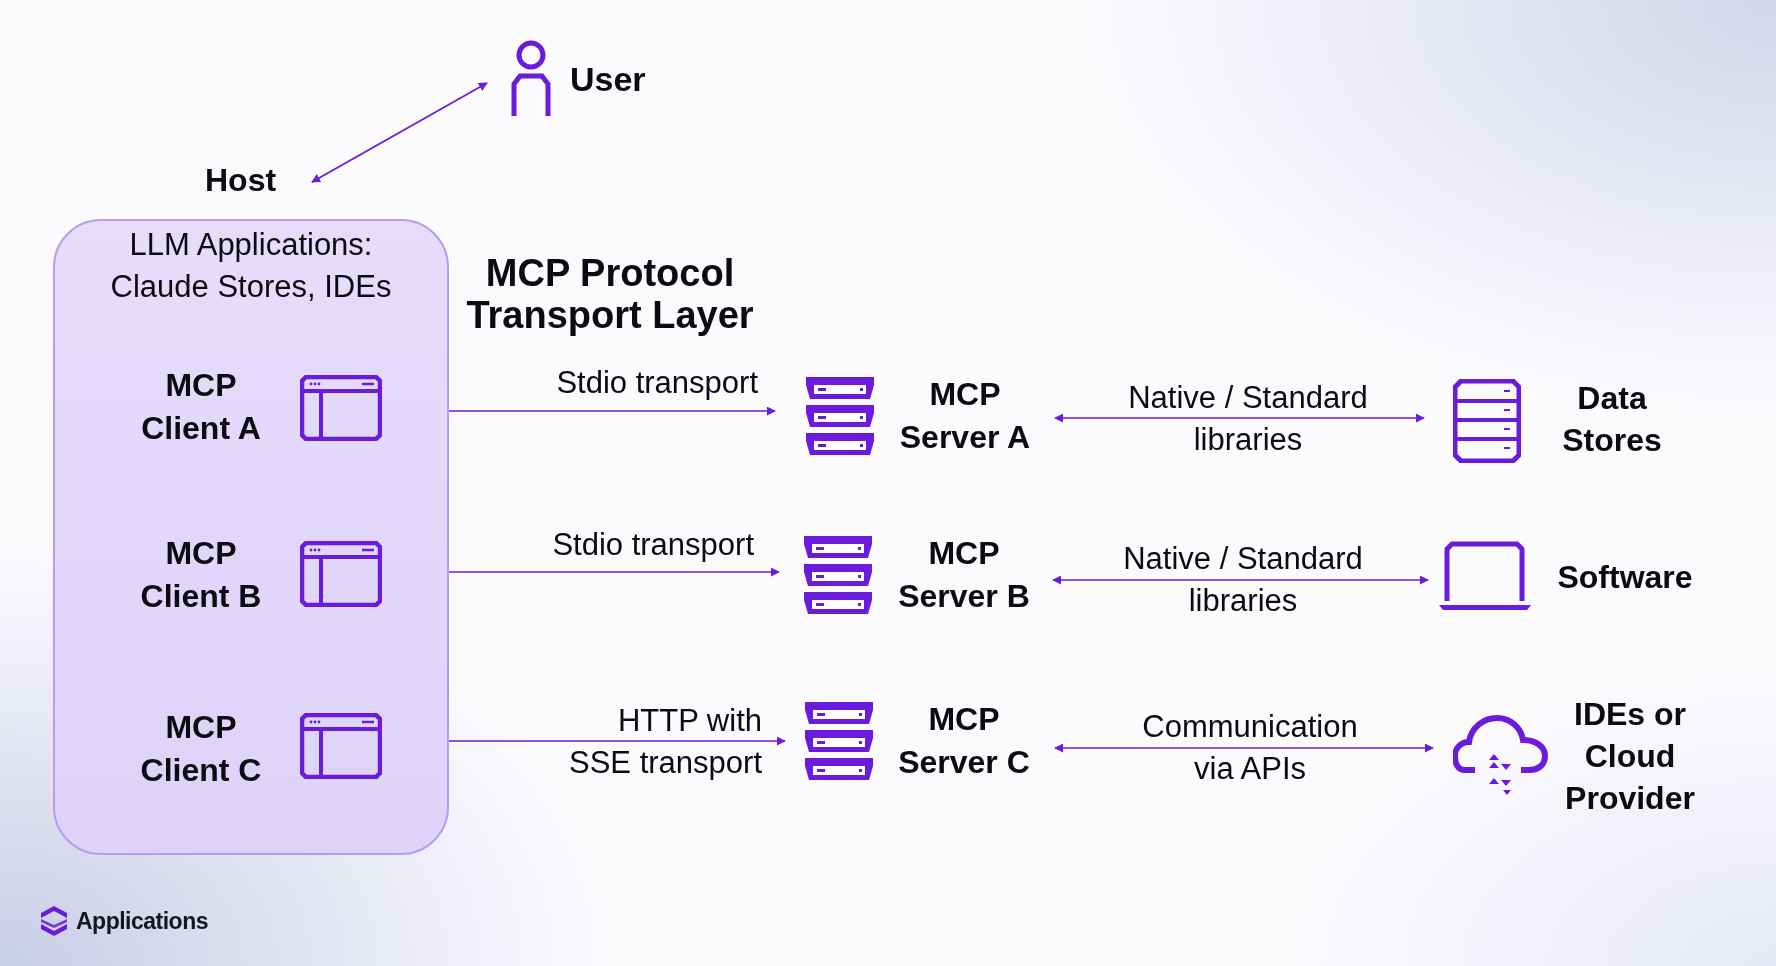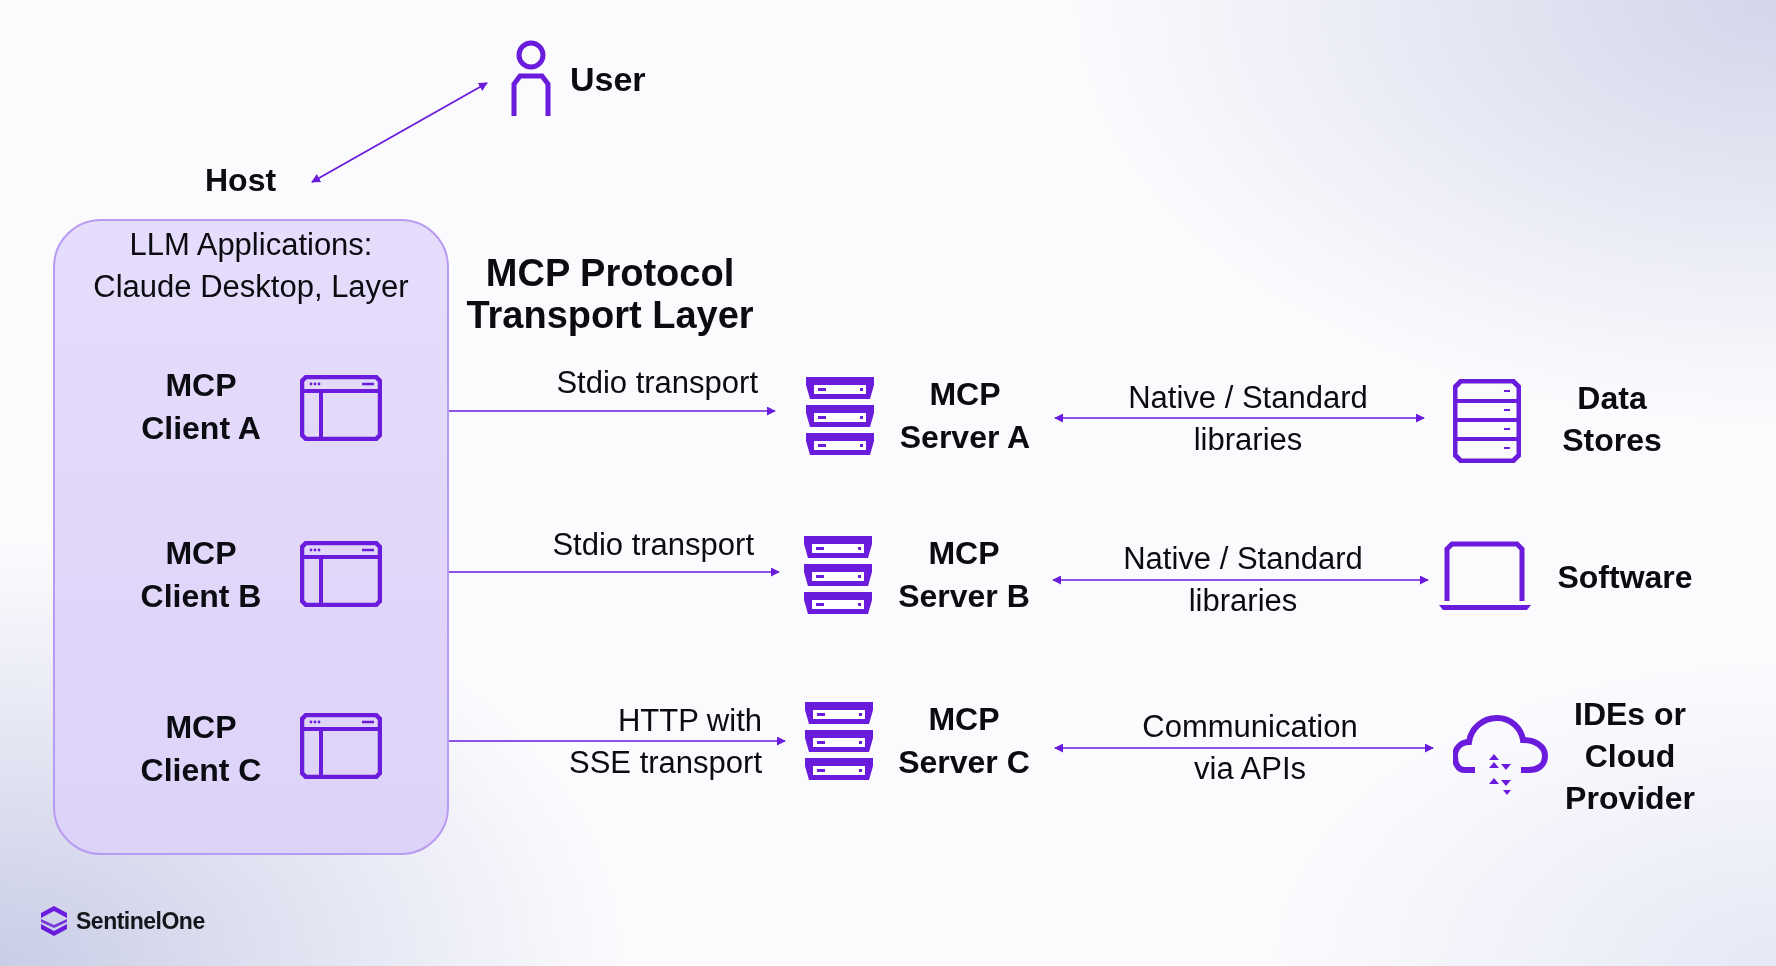--- a/index.html
+++ b/index.html
@@ -56,21 +56,21 @@
 <svg class="icon" style="left:510px;top:38px" width="42" height="80" viewBox="0 0 42 80">
   <circle cx="21" cy="17" r="12" fill="none" stroke="#6a1bdc" stroke-width="5"></circle>
   <path d="M4,78 L4,46 L10,38 L32,38 L38,46 L38,78" fill="none" stroke="#6a1bdc" stroke-width="5"></path>
 </svg>
 <div class="abs bold label-user">User</div>
 
 <div class="abs bold label-host">Host</div>
 <div class="host-box"></div>
 <div class="abs center host-title">
   <div>LLM Applications:</div>
-  <div>Claude Desktop, Layer</div>
+  <div>Claude Stores, IDEs</div>
 </div>
 
 <div class="abs center bold proto-title">
   <div>MCP Protocol</div>
   <div>Transport Layer</div>
 </div>
 
 <div class="abs center bold client-label" style="top:364px">
   <div>MCP</div>
   <div>Client A</div>
@@ -238,14 +238,14 @@
   <div>Cloud</div>
   <div>Provider</div>
 </div>
 
 <div class="abs logo">
   <svg width="28" height="32" viewBox="0 0 28 32">
     <path d="M14,1 L27,8 V13 L14,6 L1,13 V8 Z" fill="#6a1bdc"></path>
     <path d="M1,14 L14,20 L27,14 V17 L14,23 L1,17 Z" fill="#6a1bdc" opacity="0.85"></path>
     <path d="M14,26 L27,19 V24 L14,31 L1,24 V19 Z" fill="#6a1bdc"></path>
   </svg>
-  <span class="logo-text">SentinelOne</span>
+  <span class="logo-text">Applications</span>
 </div>
 
 </body></html>

